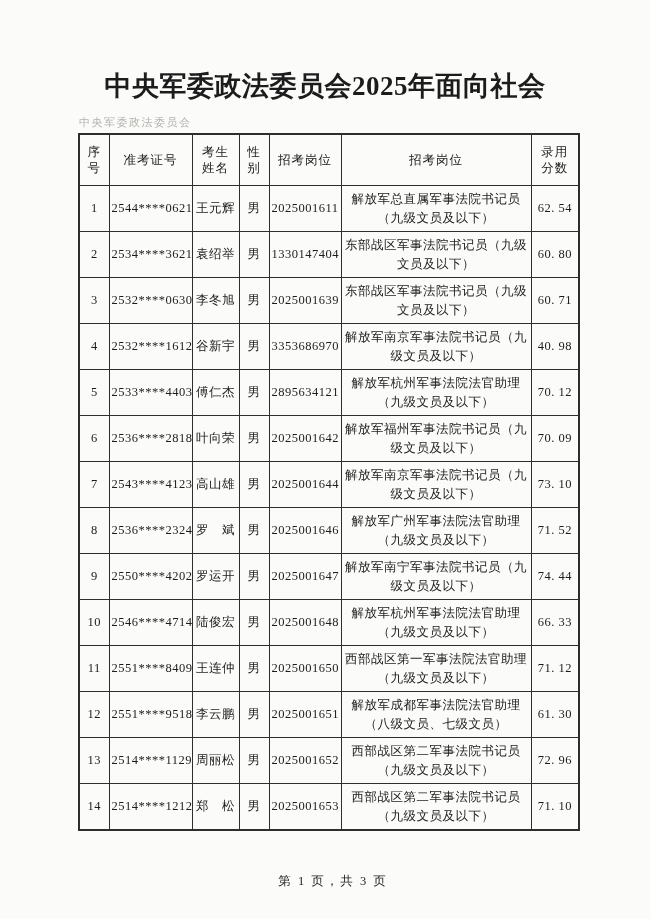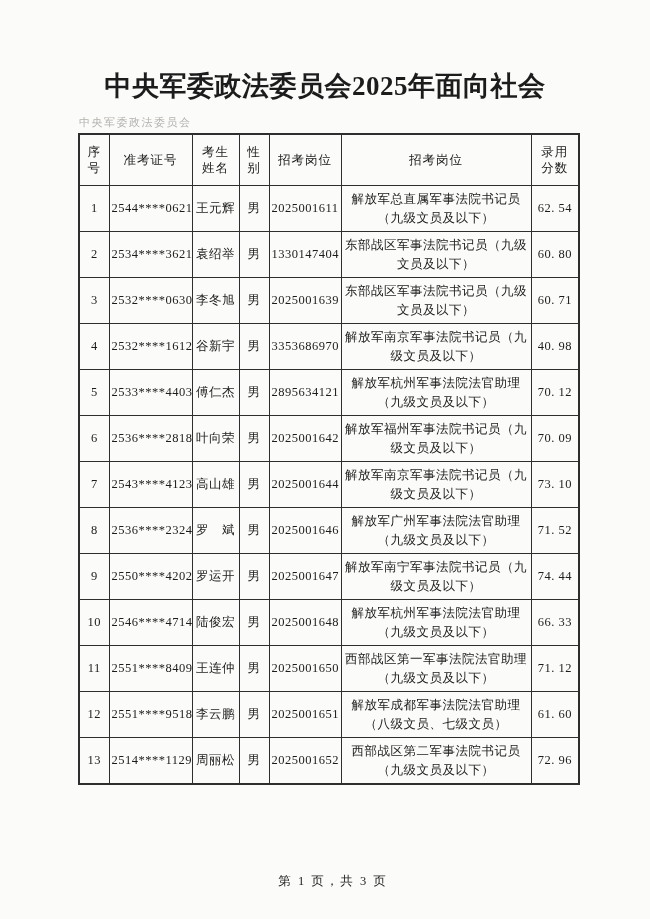--- a/index.html
+++ b/index.html
@@ -212,30 +212,39 @@
             <td class="col-position">西部战区第一军事法院法官助理（九级文员及以下）</td>
             <td class="col-score">71. 12</td>
           </tr>
           <tr>
             <td class="col-no">12</td>
             <td class="col-ticket">2551****9518</td>
             <td class="col-name">李云鹏</td>
             <td class="col-gender">男</td>
             <td class="col-code">2025001651</td>
             <td class="col-position">解放军成都军事法院法官助理（八级文员、七级文员）</td>
-            <td class="col-score">61. 60</td>
+            <td class="col-score">61. 30</td>
           </tr>
           <tr>
             <td class="col-no">13</td>
             <td class="col-ticket">2514****1129</td>
             <td class="col-name">周丽松</td>
             <td class="col-gender">男</td>
             <td class="col-code">2025001652</td>
             <td class="col-position">西部战区第二军事法院书记员（九级文员及以下）</td>
             <td class="col-score">72. 96</td>
           </tr>
+          <tr>
+            <td class="col-no">14</td>
+            <td class="col-ticket">2514****1212</td>
+            <td class="col-name">郑　松</td>
+            <td class="col-gender">男</td>
+            <td class="col-code">2025001653</td>
+            <td class="col-position">西部战区第二军事法院书记员（九级文员及以下）</td>
+            <td class="col-score">71. 10</td>
+          </tr>
         </tbody>
     </table>
   </div>
 
   <div class="footer">第 1 页，共 3 页</div>
 
 </div>
 
 </body></html>

